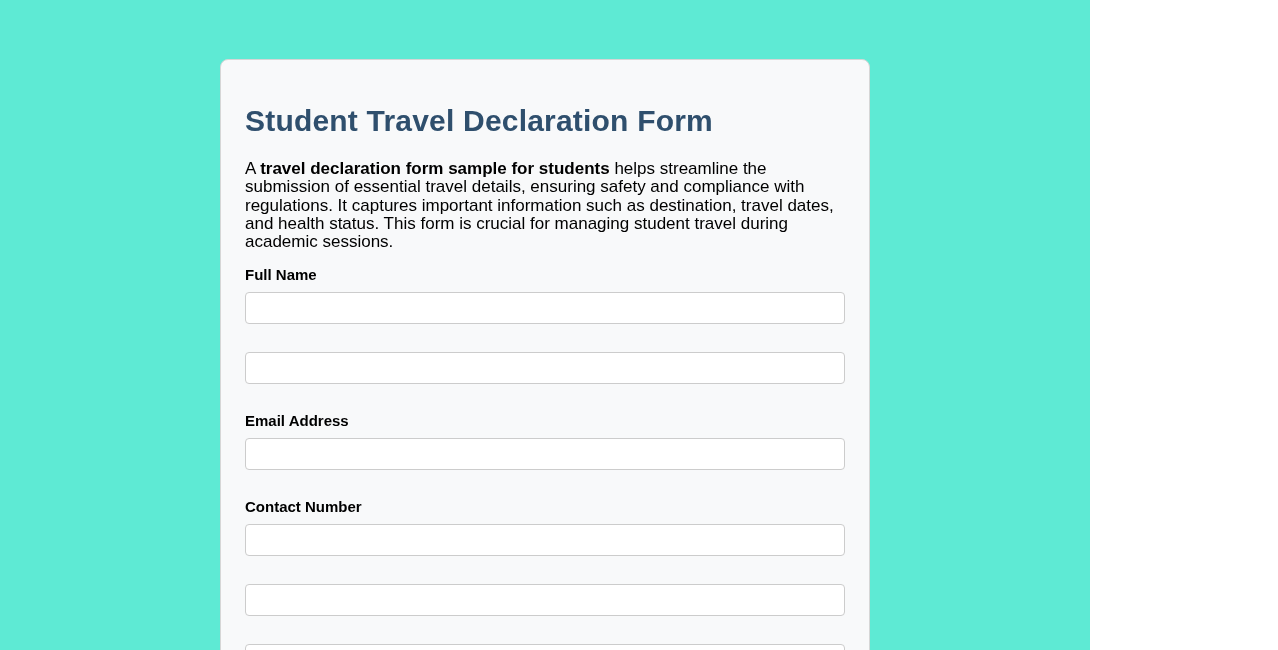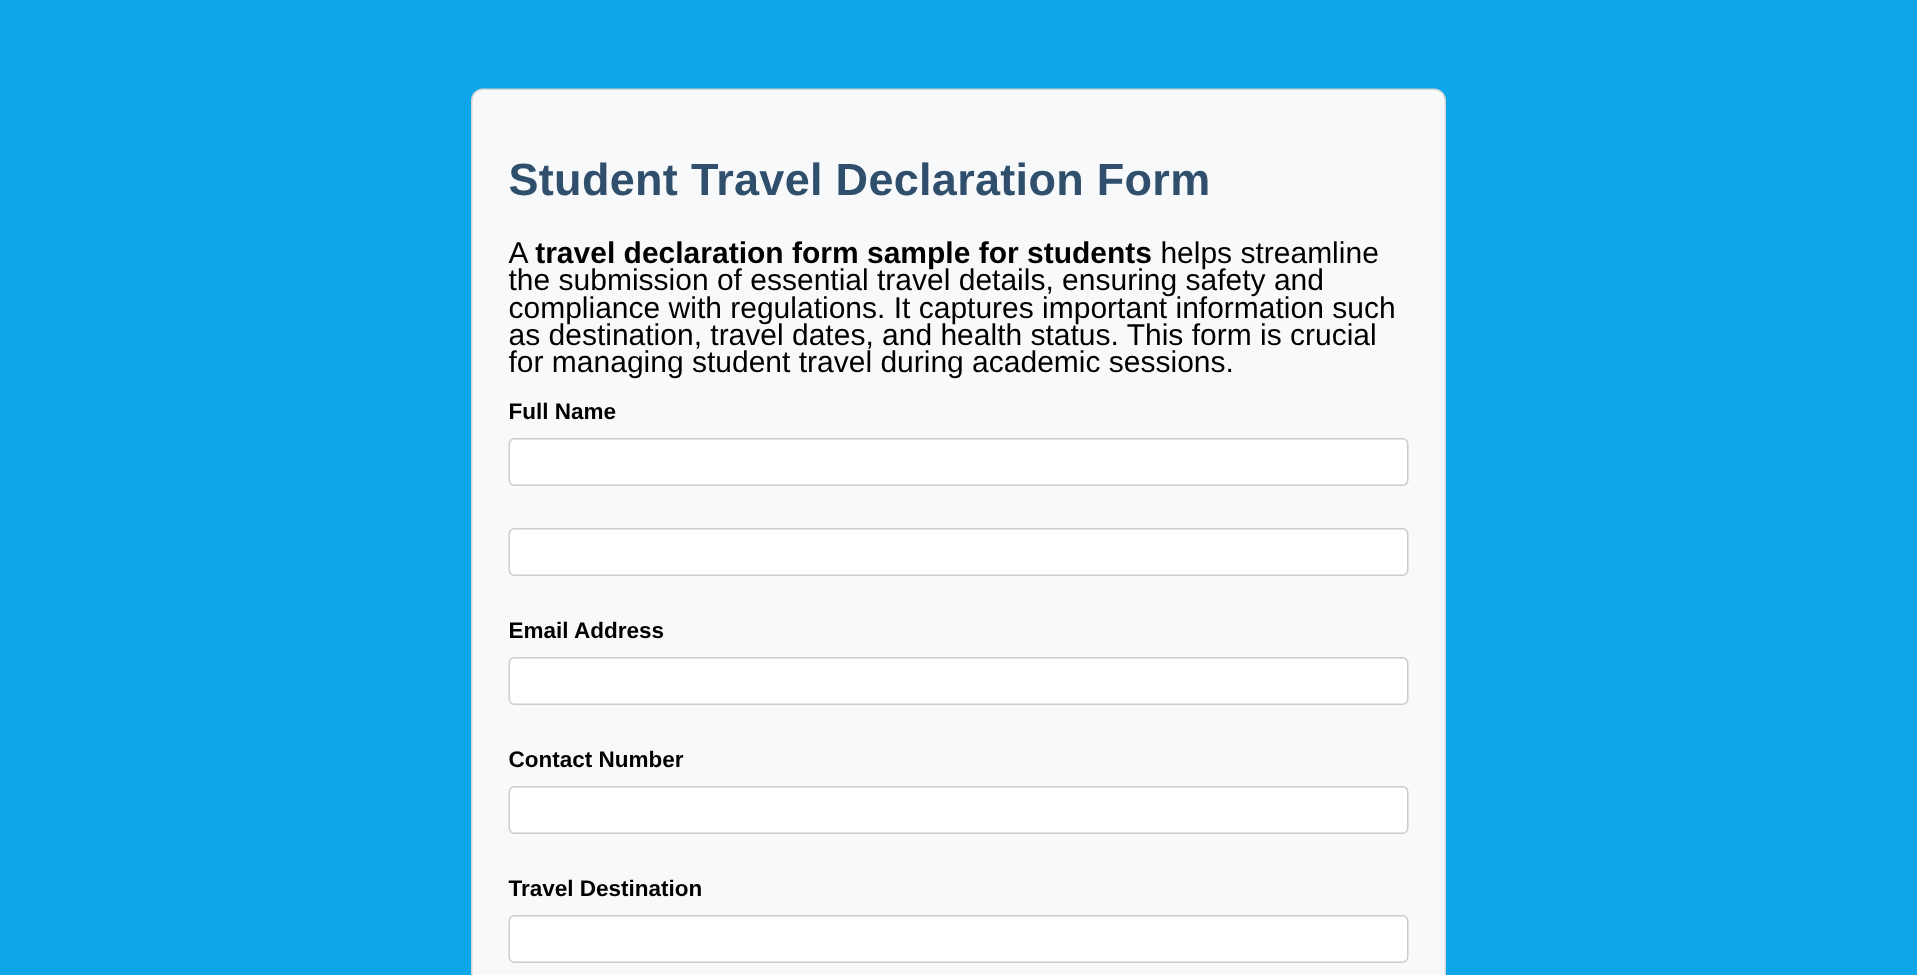--- a/index.html
+++ b/index.html
@@ -4,44 +4,44 @@
 <style>
   * { box-sizing: border-box; }
   html, body {
     margin: 0;
     padding: 0;
     background: #ffffff;
     font-family: "Liberation Sans", sans-serif;
   }
   .viewport {
     position: relative;
-    width: 1278px;
+    width: 1090px;
     height: 650px;
     overflow: hidden;
-    background: #0ea5e9;
+    background: #5eead4;
   }
   .form-card {
     width: 650px;
     min-height: 760px;
     margin: 59px auto 0 auto;
     background: #f8f9fa;
     border: 1px solid #d6d6d6;
     border-radius: 8px;
     padding: 44px 24px 30px 24px;
   }
   .page-title {
     margin: 0 0 22px 0;
     font-size: 30px;
     font-weight: bold;
     color: #2f4f6d;
     letter-spacing: 0.2px;
   }
   .intro {
     margin: 0 0 15px 0;
-    font-size: 20px;
+    font-size: 17px;
     line-height: 18.3px;
     color: #000000;
   }
   .intro .bold { font-weight: bold; }
   .field-group {
     margin: 0 0 28px 0;
   }
   .field-label {
     display: block;
     font-size: 15px;
@@ -87,21 +87,20 @@
       <label class="field-label">Email Address</label>
       <input class="text-input" type="text" value="" style="">
     </div>
 
     <div class="field-group">
       <label class="field-label">Contact Number</label>
       <input class="text-input" type="text" value="" style="">
     </div>
 
     <div class="field-group">
-      <label class="field-label">Travel Destination</label>
       <input class="text-input" type="text" value="" style="">
     </div>
 
     <div class="field-group">
       <input class="text-input" type="text" value="" style="">
     </div>
 
   </div>
 </div>
 

